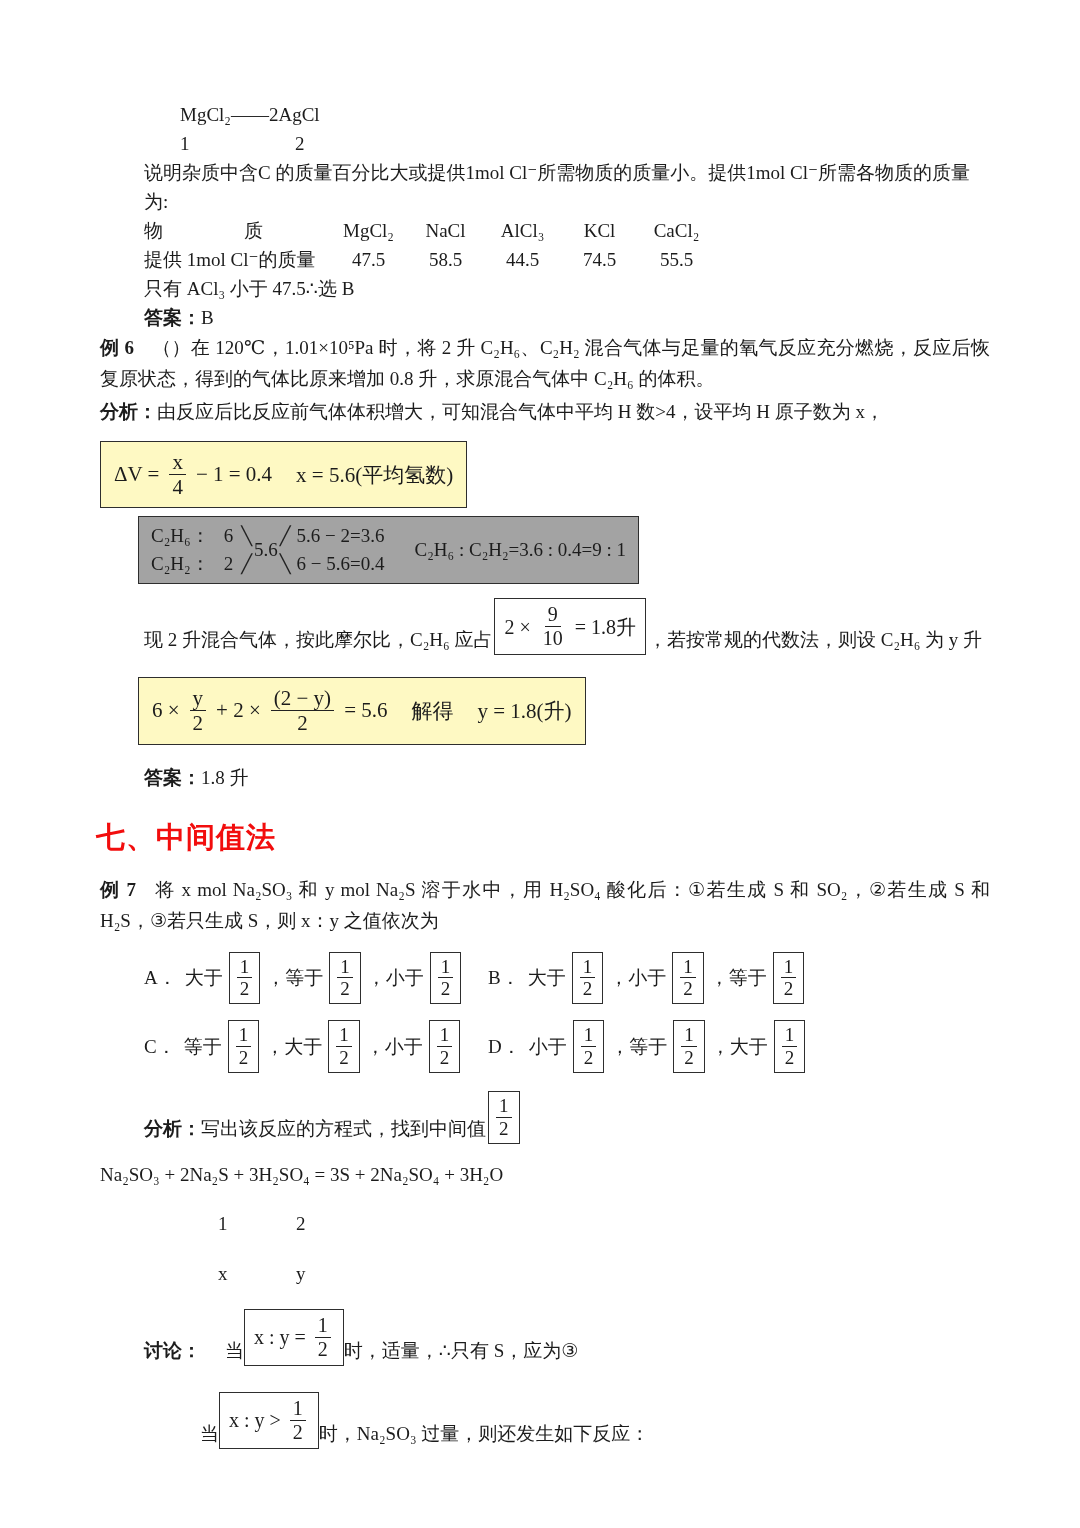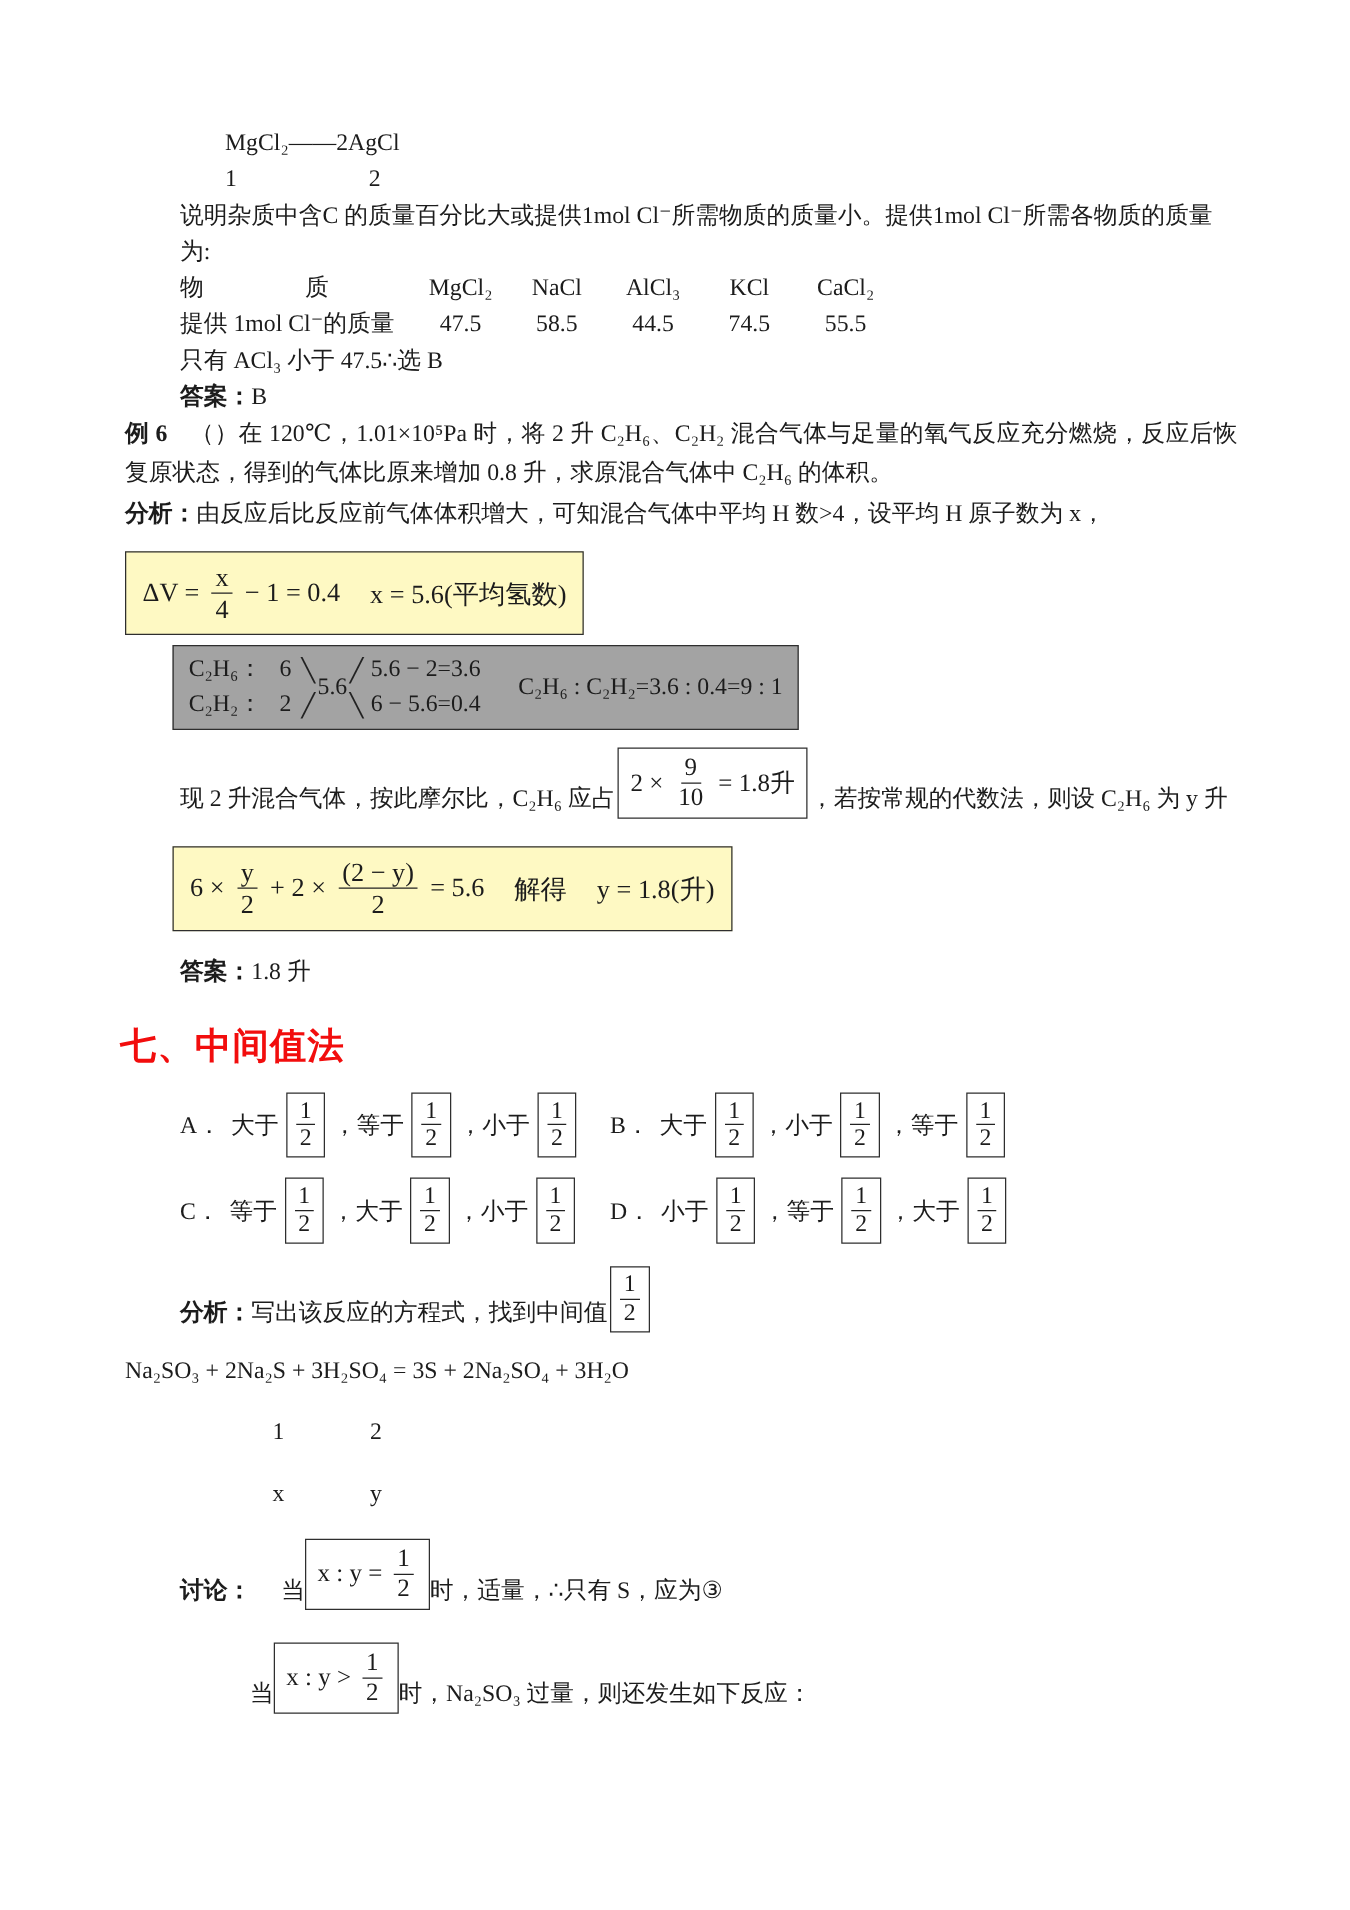--- a/index.html
+++ b/index.html
@@ -167,20 +167,21 @@
       <span>解得</span>
       <span class="gap-s"></span>
       <span>y = 1.8(升)</span>
     </span>
   </div>
 
   <p class="line indent" style="margin-top:18px;"><span class="bold">答案：</span><span>1.8 升</span></p>
 
   <h2 class="red-heading">七、中间值法</h2>
 
+  <p class="para"><span class="ex-label">例 7</span><span>将 x mol Na₂SO₃ 和 y mol Na₂S 溶于水中，用 H₂SO₄ 酸化后：①若生成 S 和 SO₂，②若生成 S 和 H₂S，③若只生成 S，则 x：y 之值依次为</span></p>
 
   <div class="opt-row">
     <span class="opt opt-first">
       <span class="opt-label">A．</span>
       <span>大于</span>
       <span class="fbox">
           <span class="frac">
             <span class="num">1</span>
             <span class="den">2</span>
           </span>

